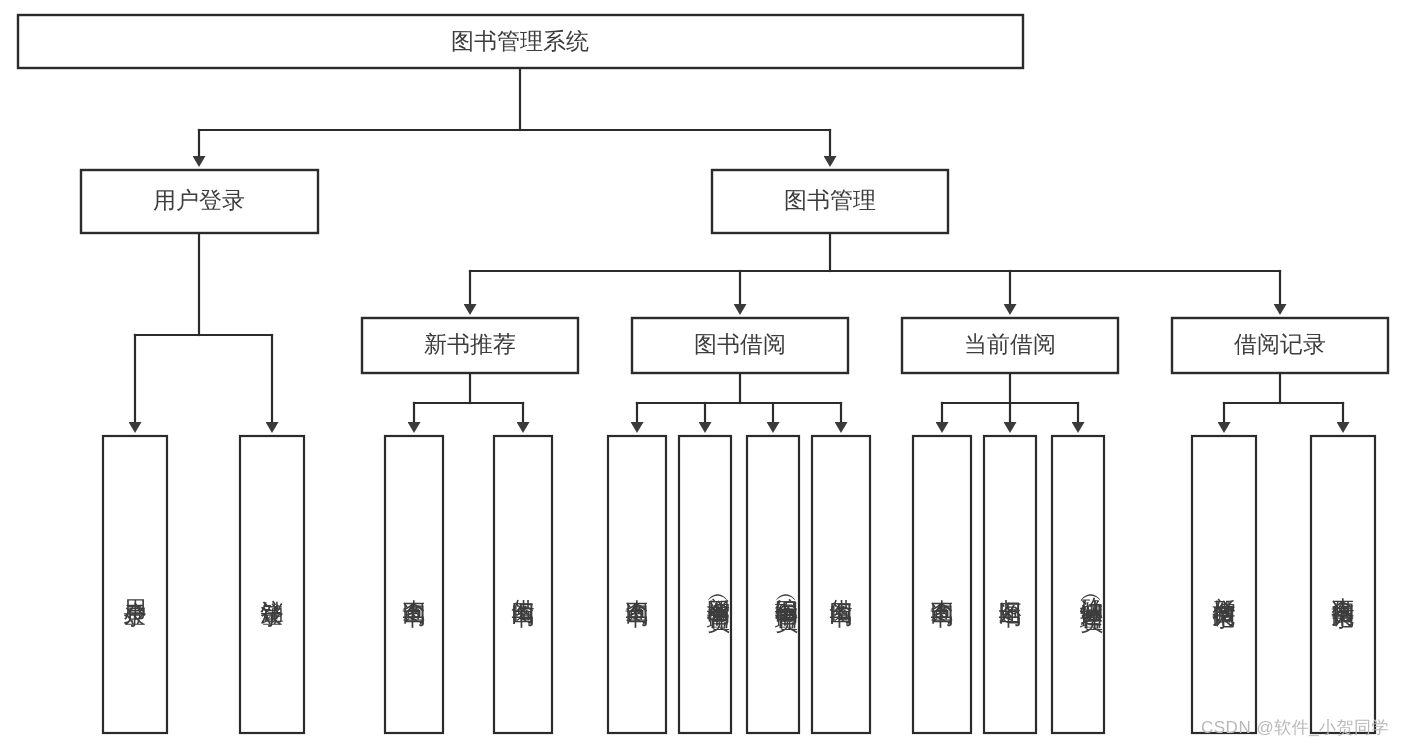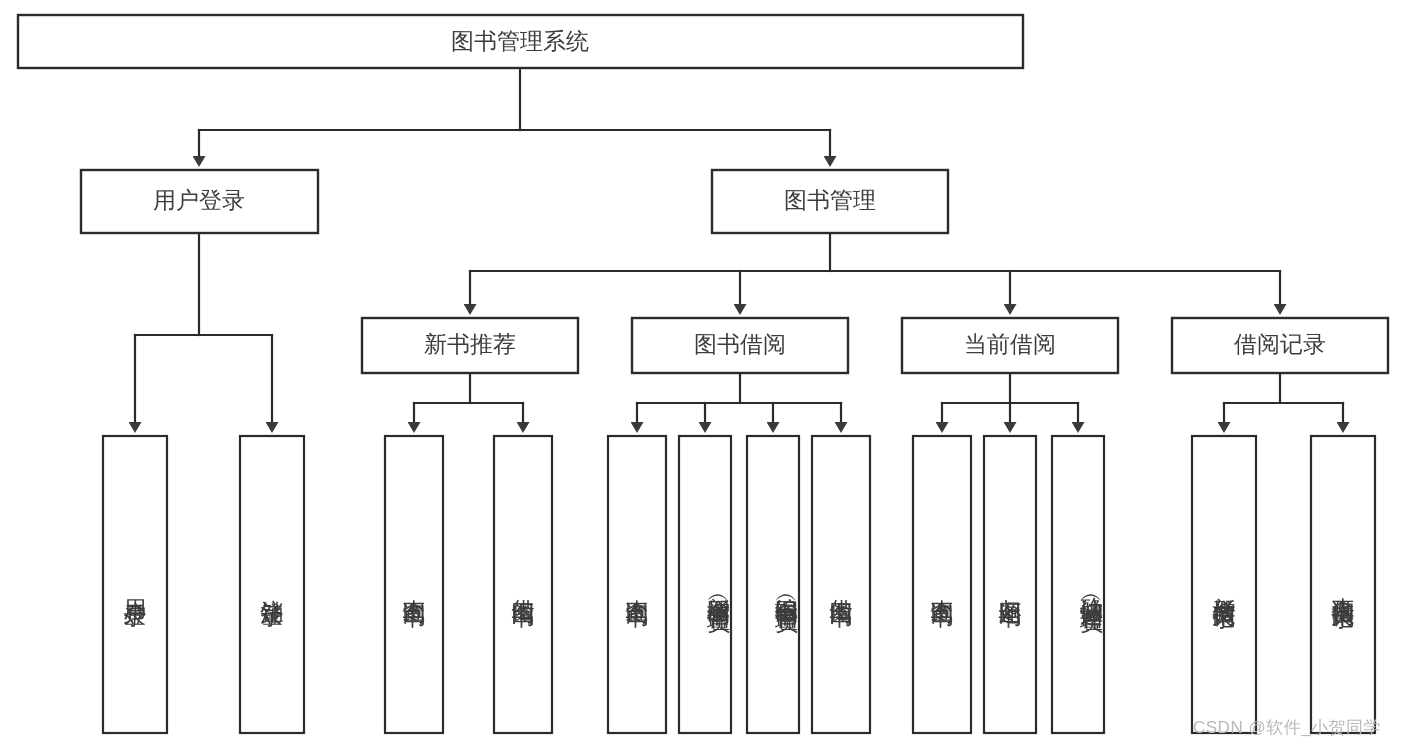--- a/index.html
+++ b/index.html
@@ -78,20 +78,21 @@
     pointer-events: none;
     user-select: none;
   }
   .watermark {
     position: absolute;
     font-family: "Liberation Sans", "DejaVu Sans", sans-serif;
     font-size: 17px;
     color: #b9b9b9;
     white-space: nowrap;
     letter-spacing: 0.5px;
+    margin-left: 8px;
   }
 </style>
 </head>
 <body>
 
 <div id="diagram-root">
 
   <svg id="tree-svg" viewBox="0 0 1405 747">
     <defs>
       <marker id="arrow" markerWidth="11" markerHeight="13" refX="1" refY="6.5" orient="auto" markerUnits="userSpaceOnUse">

